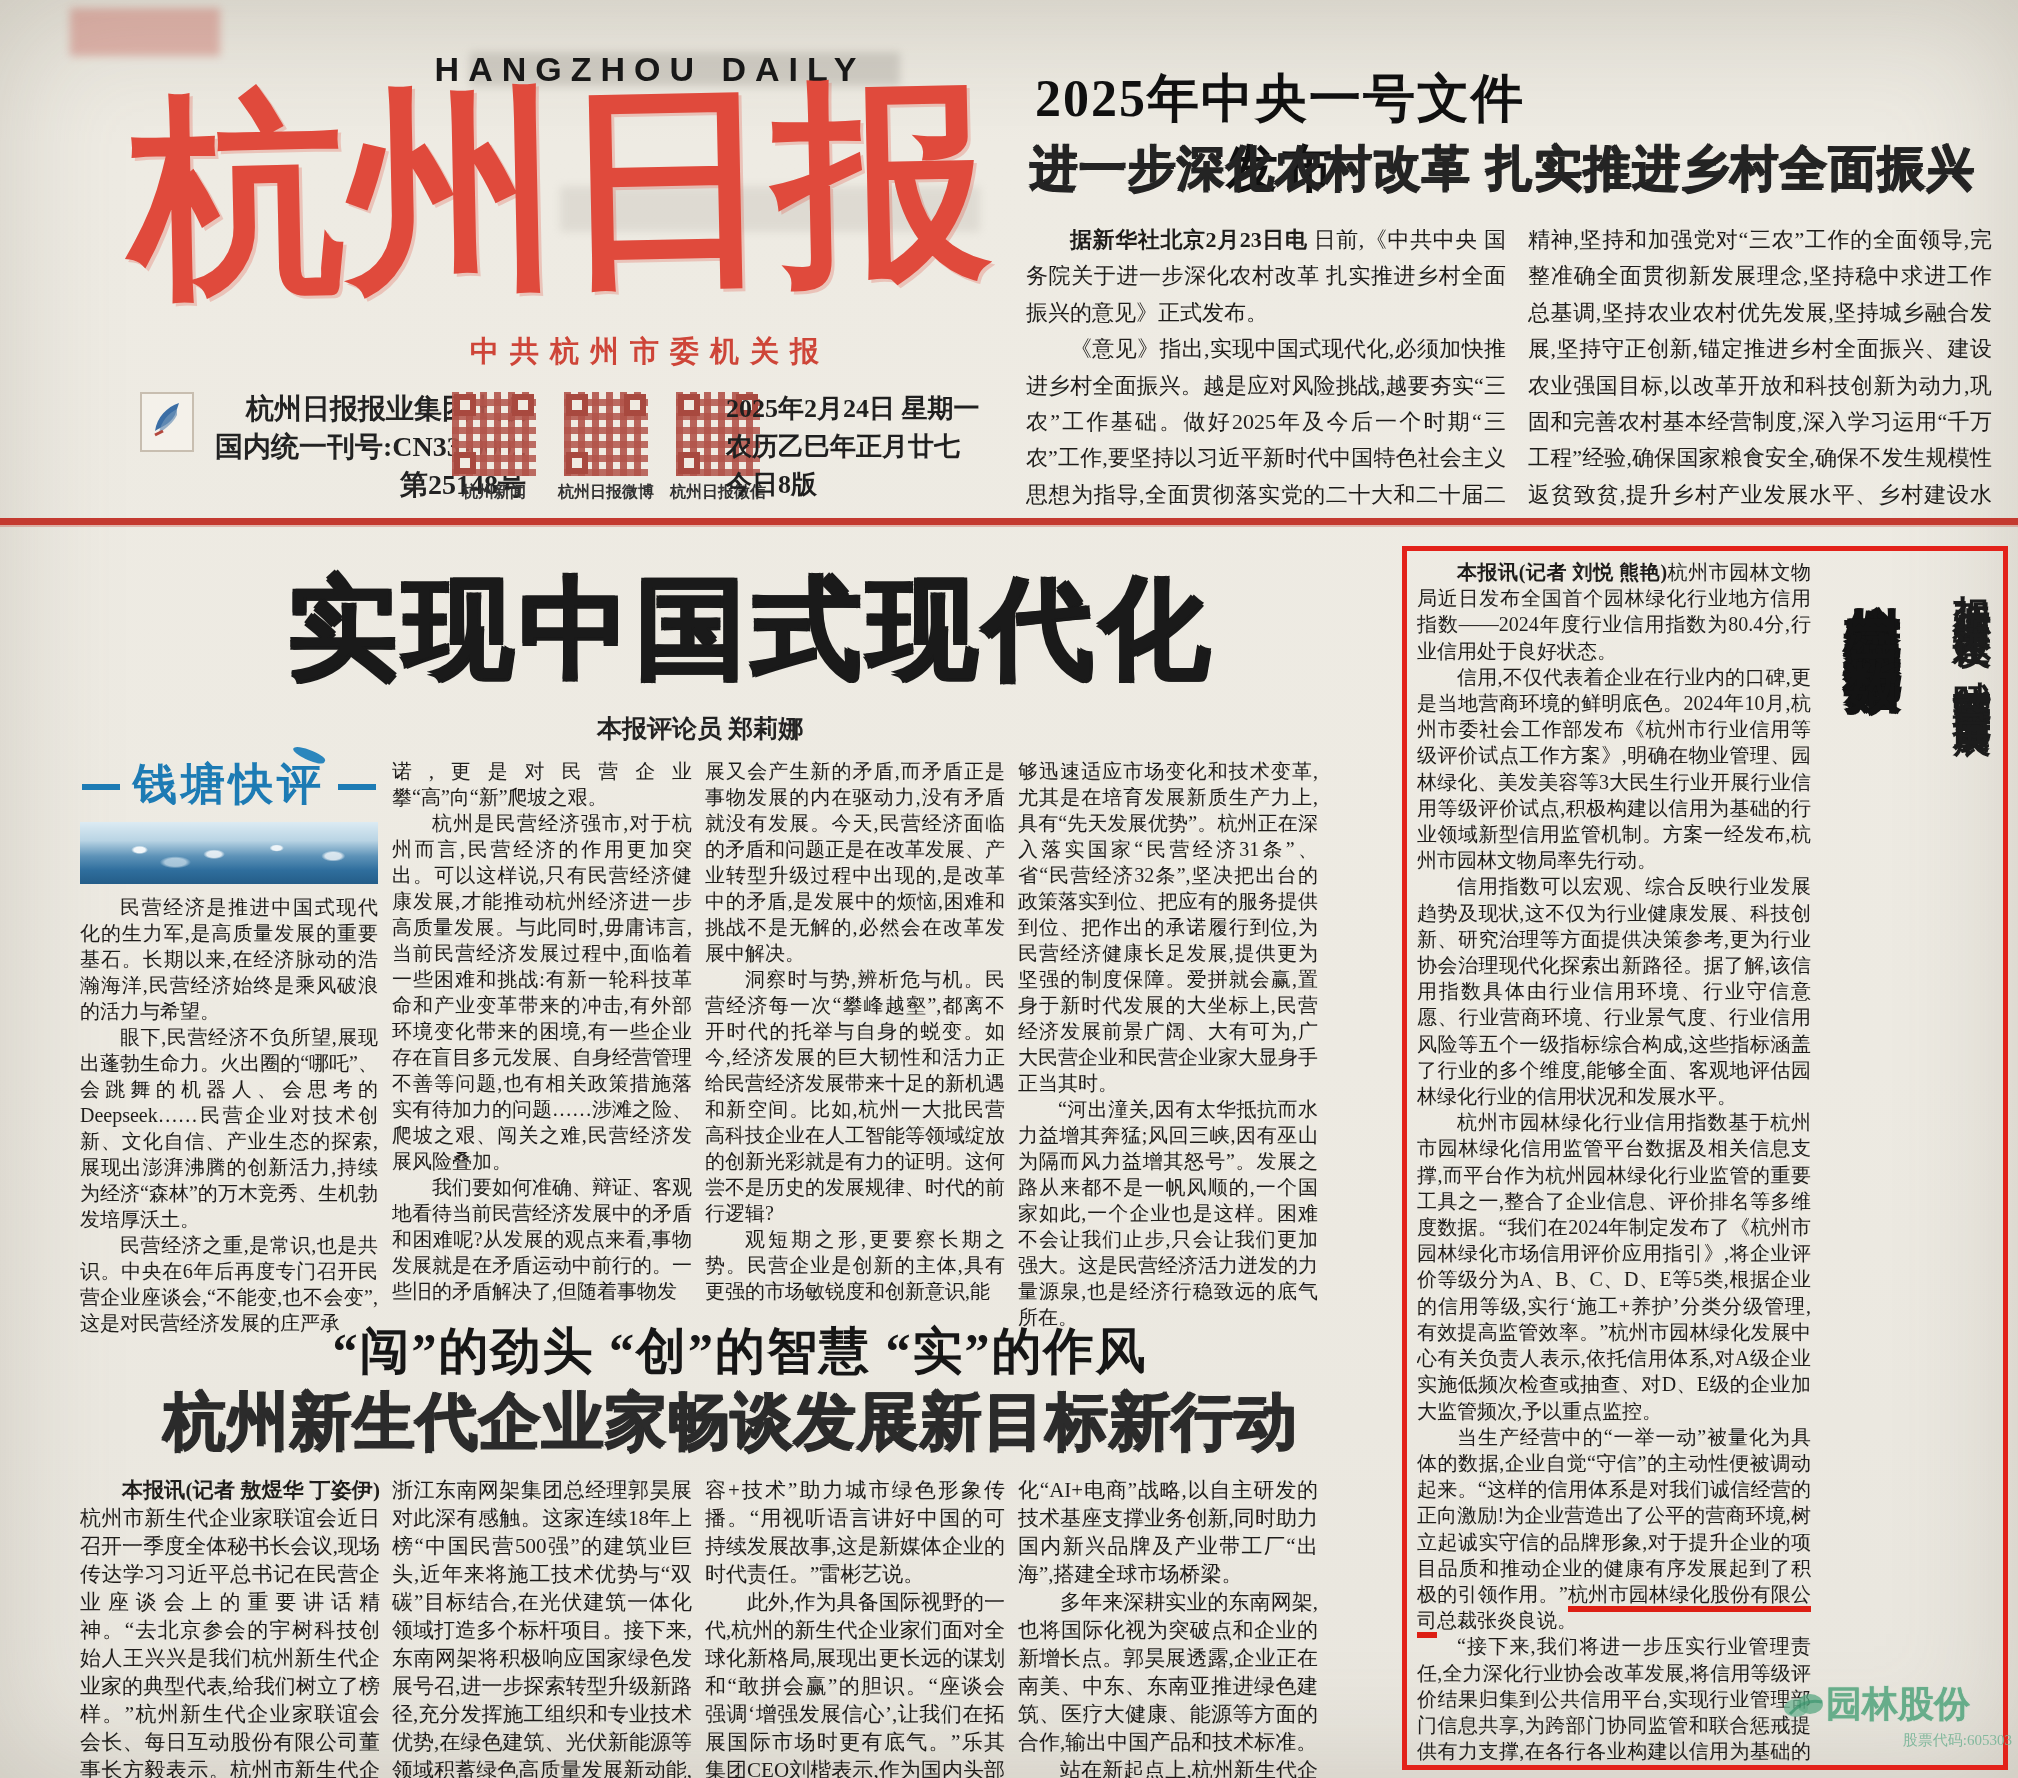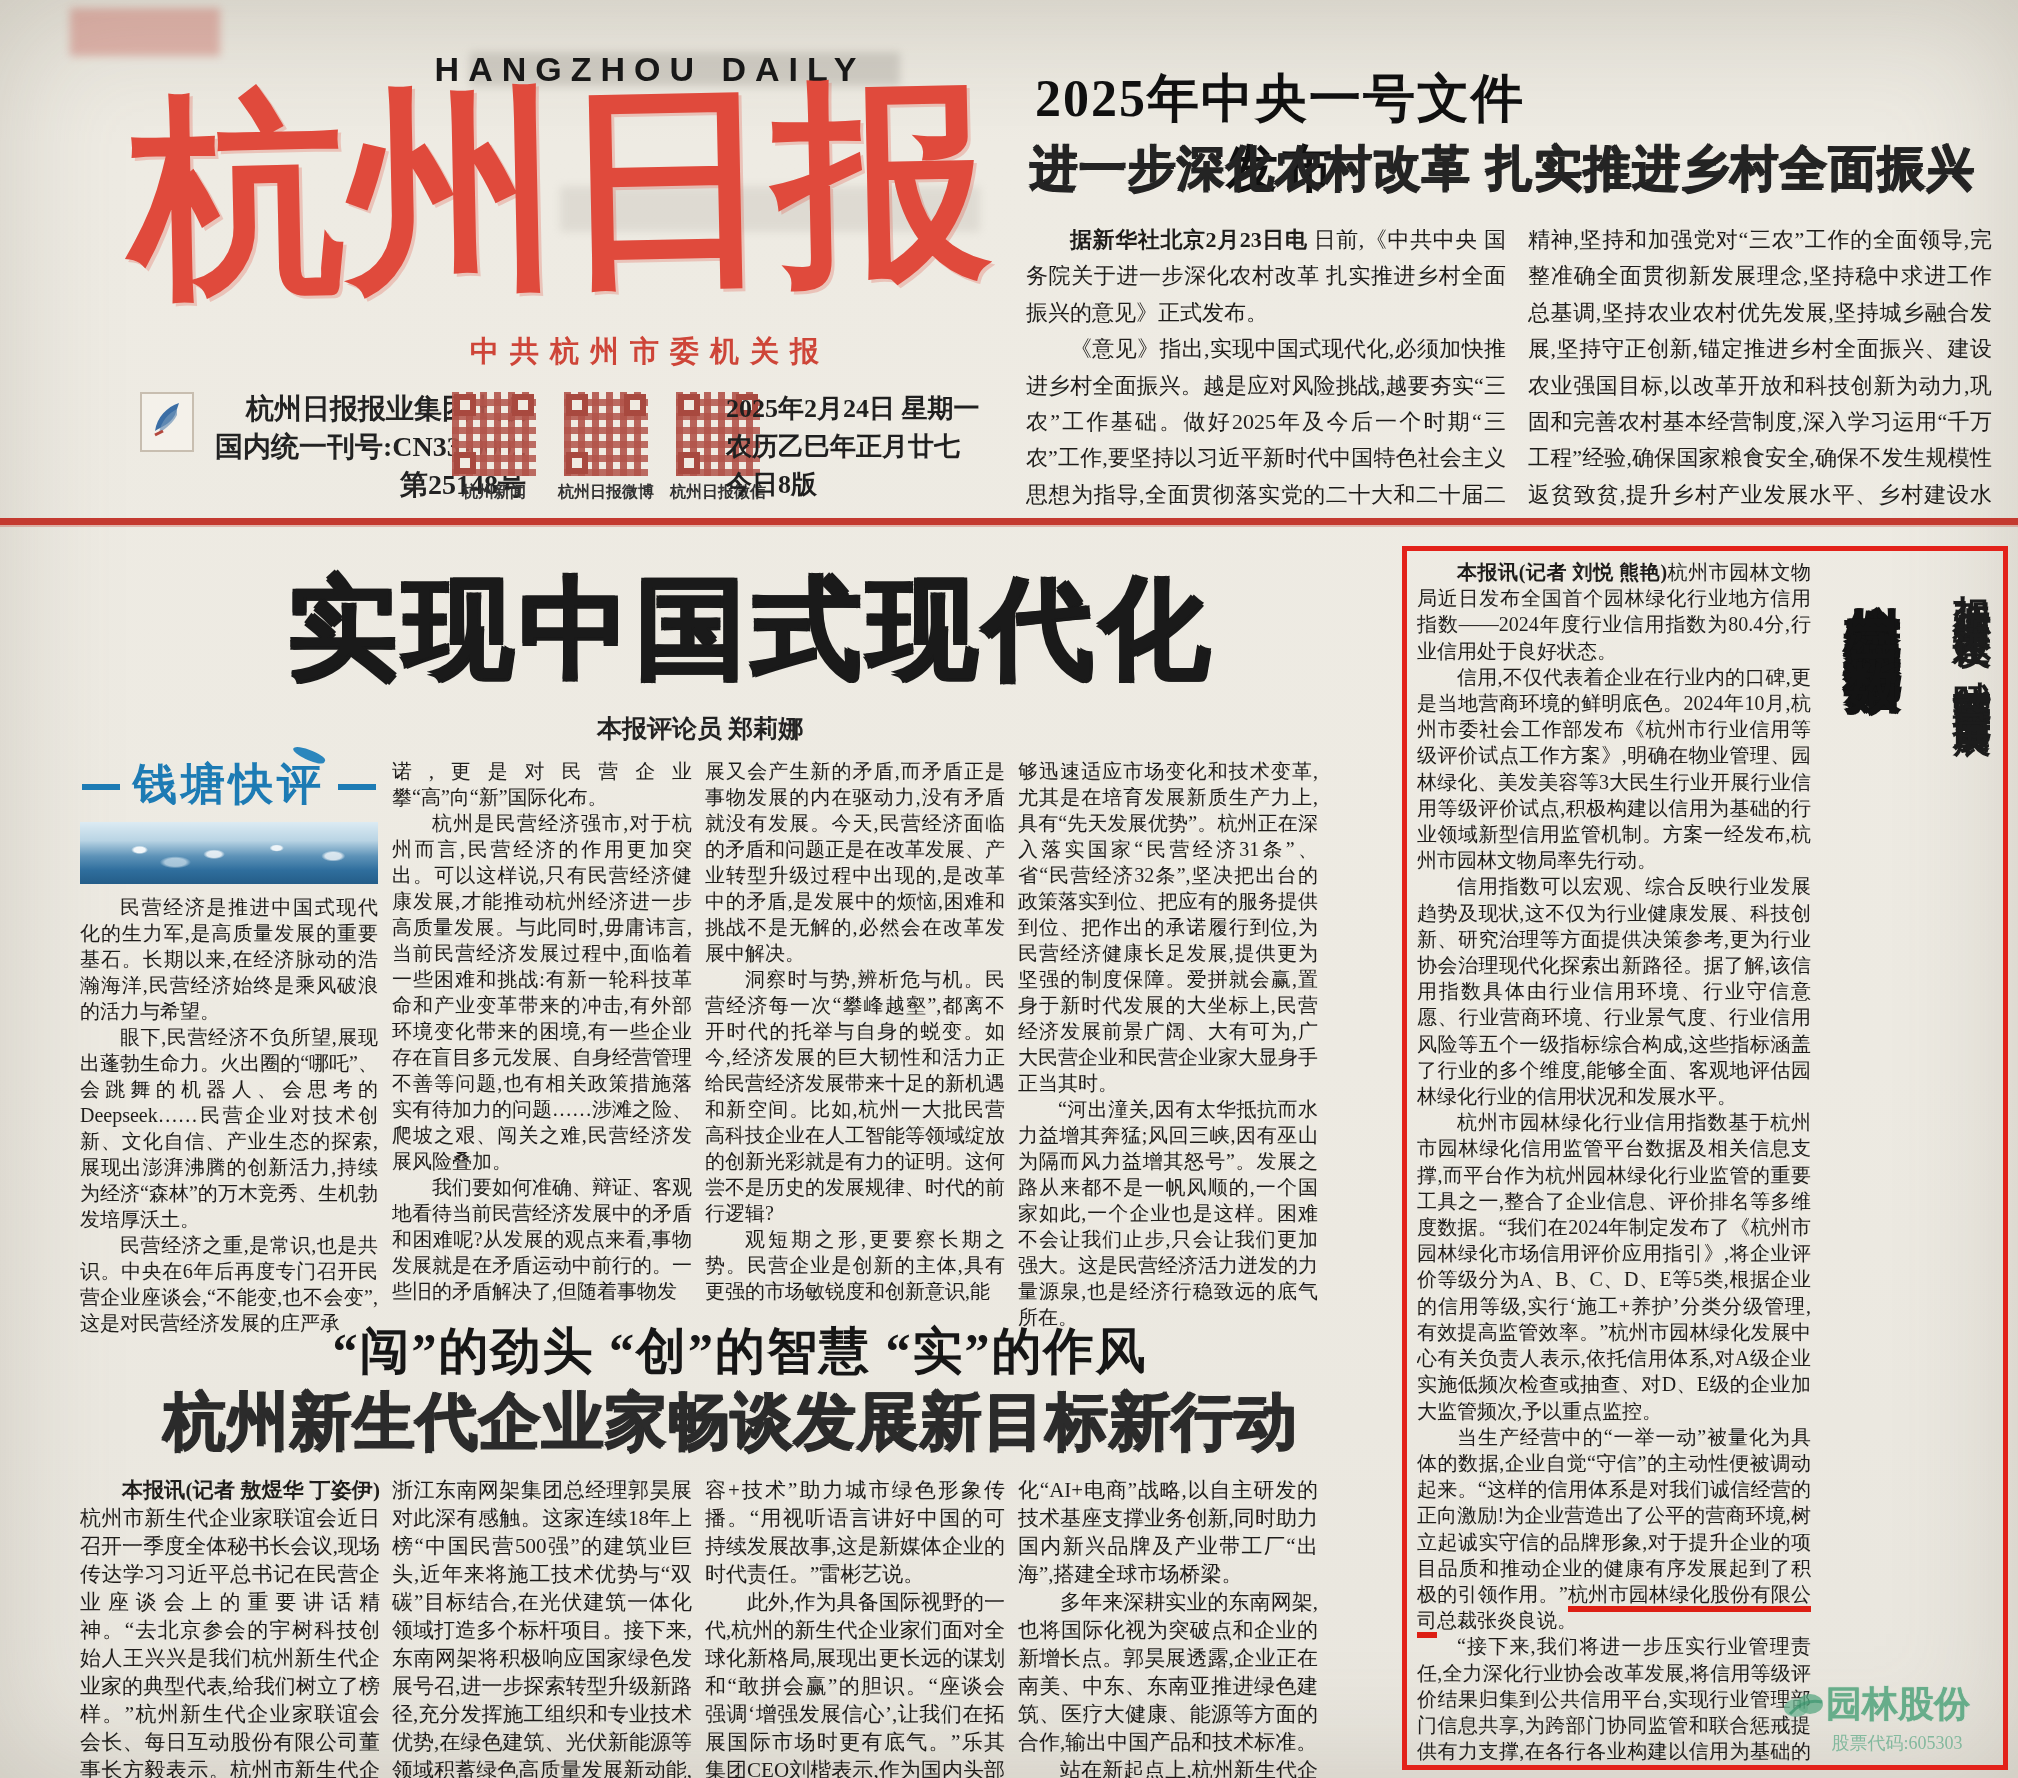--- a/index.html
+++ b/index.html
@@ -90,21 +90,21 @@
             font-size:56px; font-weight:900; color:#141414; letter-spacing:3px; line-height:118px;
             font-family:"Liberation Sans","DejaVu Sans",sans-serif; text-shadow:2px 0 #141414; }
   .v-kick { position:absolute; left:534px; top:14px; height:1192px; writing-mode:vertical-rl;
             font-size:38px; font-weight:bold; color:#1c1c1c; letter-spacing:4px; line-height:62px; }
   .v-kick span + span { margin-inline-start:46px; }
 
   
   .wm { left:1782px; top:1680px; width:230px; color:#5aa882; opacity:.9; }
   .wm-row { display:flex; align-items:center; }
   .wm-name { font-size:36px; font-weight:900; color:#5aa882; text-shadow:0 0 1px #5aa882; }
-  .wm-code { font-size:18px; color:#79b598; margin-top:2px; text-align:center; }
+  .wm-code { font-size:15px; color:#79b598; margin-top:2px; text-align:right; }
 </style>
 </head>
 <body>
 
 <div class="page">
 
   <div class="abs bleed" style="left:70px;top:8px;width:150px;height:48px;background:#c25248;"></div>
   <div class="abs bleed" style="left:470px;top:52px;width:430px;height:34px;background:#9a958c;"></div>
   <div class="abs bleed" style="left:560px;top:186px;width:420px;height:46px;background:#a8a39a;opacity:.22;"></div>
 
@@ -168,21 +168,21 @@
   <div class="abs kp-box">
     <div class="kp-title"><i class="kp-brush"></i><span>钱塘快评</span></div>
     <div class="kp-wave"></div>
   </div>
   <div class="abs body-text ed-body ed-c1">
       <p>民营经济是推进中国式现代化的生力军,是高质量发展的重要基石。长期以来,在经济脉动的浩瀚海洋,民营经济始终是乘风破浪的活力与希望。</p>
       <p>眼下,民营经济不负所望,展现出蓬勃生命力。火出圈的“哪吒”、会跳舞的机器人、会思考的Deepseek……民营企业对技术创新、文化自信、产业生态的探索,展现出澎湃沸腾的创新活力,持续为经济“森林”的万木竞秀、生机勃发培厚沃土。</p>
       <p>民营经济之重,是常识,也是共识。中央在6年后再度专门召开民营企业座谈会,“不能变,也不会变”,这是对民营经济发展的庄严承</p>
     </div>
   <div class="abs body-text ed-body ed-c2 cont">
-      <p>诺,更是对民营企业攀“高”向“新”国际化布。</p>
+      <p>诺,更是对民营企业攀“高”向“新”爬坡之艰。</p>
       <p>杭州是民营经济强市,对于杭州而言,民营经济的作用更加突出。可以这样说,只有民营经济健康发展,才能推动杭州经济进一步高质量发展。与此同时,毋庸讳言,当前民营经济发展过程中,面临着一些困难和挑战:有新一轮科技革命和产业变革带来的冲击,有外部环境变化带来的困境,有一些企业存在盲目多元发展、自身经营管理不善等问题,也有相关政策措施落实有待加力的问题……涉滩之险、爬坡之艰、闯关之难,民营经济发展风险叠加。</p>
       <p>我们要如何准确、辩证、客观地看待当前民营经济发展中的矛盾和困难呢?从发展的观点来看,事物发展就是在矛盾运动中前行的。一些旧的矛盾解决了,但随着事物发</p>
     </div>
   <div class="abs body-text ed-body ed-c3 cont">
       <p>展又会产生新的矛盾,而矛盾正是事物发展的内在驱动力,没有矛盾就没有发展。今天,民营经济面临的矛盾和问题正是在改革发展、产业转型升级过程中出现的,是改革中的矛盾,是发展中的烦恼,困难和挑战不是无解的,必然会在改革发展中解决。</p>
       <p>洞察时与势,辨析危与机。民营经济每一次“攀峰越壑”,都离不开时代的托举与自身的蜕变。如今,经济发展的巨大韧性和活力正给民营经济发展带来十足的新机遇和新空间。比如,杭州一大批民营高科技企业在人工智能等领域绽放的创新光彩就是有力的证明。这何尝不是历史的发展规律、时代的前行逻辑?</p>
       <p>观短期之形,更要察长期之势。民营企业是创新的主体,具有更强的市场敏锐度和创新意识,能</p>
     </div>
   <div class="abs body-text ed-body ed-c4 cont">
       <p>够迅速适应市场变化和技术变革,尤其是在培育发展新质生产力上,具有“先天发展优势”。杭州正在深入落实国家“民营经济31条”、省“民营经济32条”,坚决把出台的政策落实到位、把应有的服务提供到位、把作出的承诺履行到位,为民营经济健康长足发展,提供更为坚强的制度保障。爱拼就会赢,置身于新时代发展的大坐标上,民营经济发展前景广阔、大有可为,广大民营企业和民营企业家大显身手正当其时。</p>

